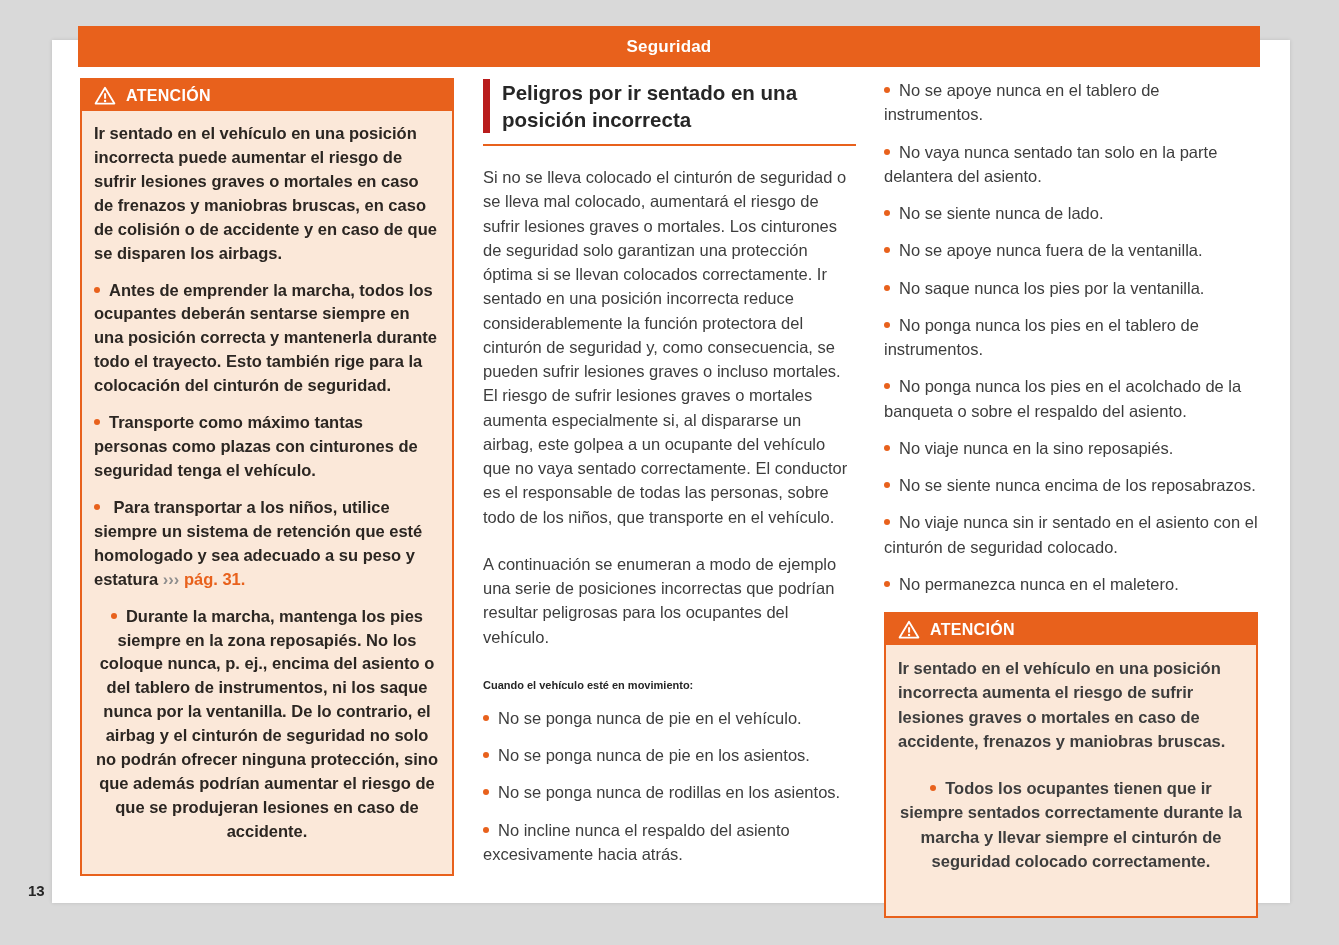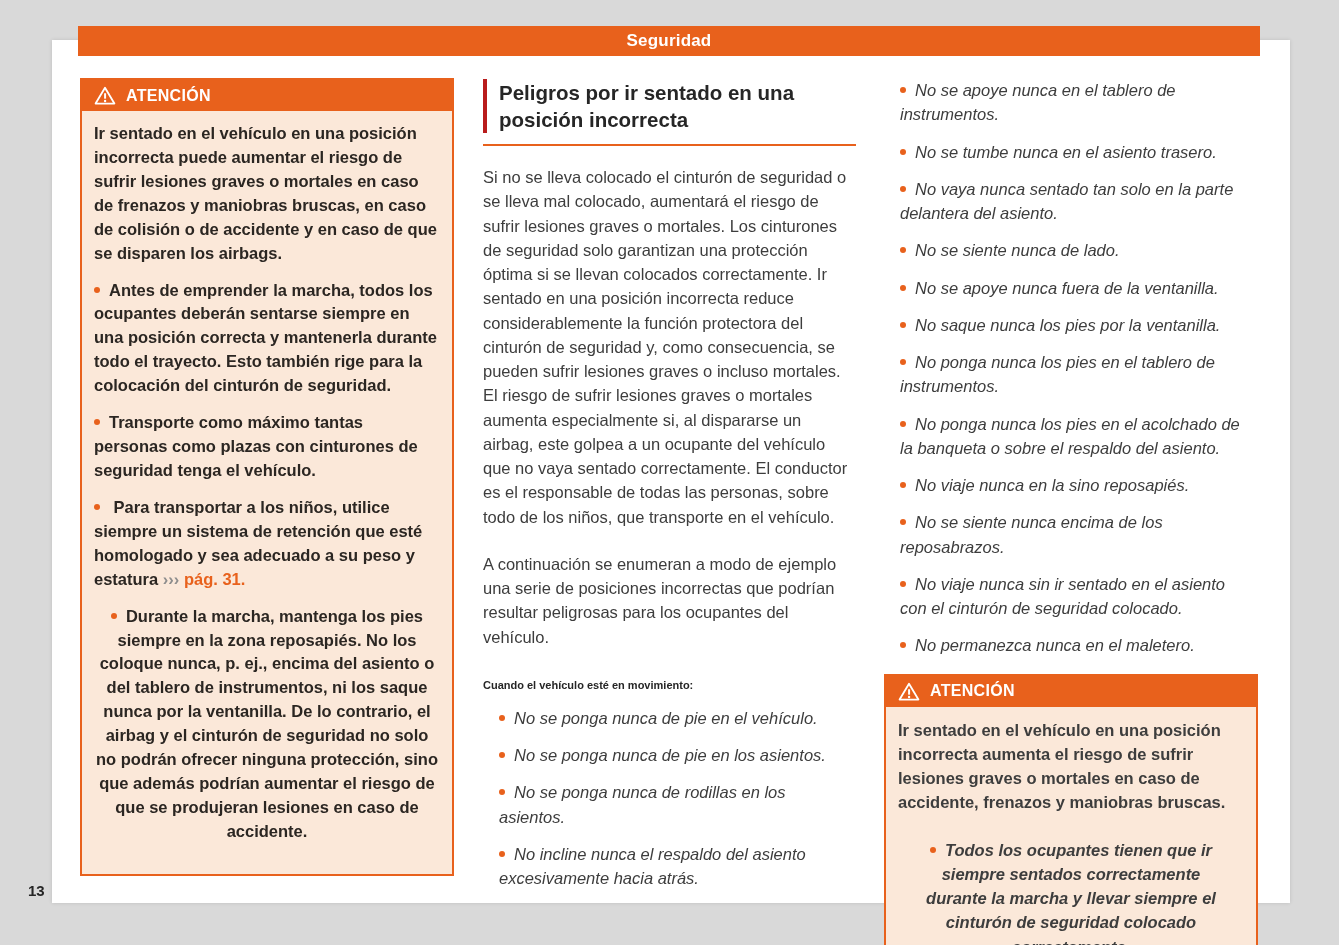--- a/index.html
+++ b/index.html
@@ -11,21 +11,21 @@
     overflow:hidden;
   }
   .page{
     position:absolute;left:52px;top:40px;
     width:1238px;height:863px;
     background:#ffffff;
     box-shadow:0 0 4px rgba(0,0,0,0.12);
   }
   .title-bar{
     position:absolute;left:26px;top:-14px;
-    width:1182px;height:30px;
+    width:1182px;height:41px;
     background:#e8611c;color:#ffffff;
     display:flex;align-items:center;justify-content:center;
     font-size:17px;font-weight:bold;letter-spacing:0.2px;
   }
   .col{position:absolute;top:38px;}
   .col-left{left:28px;width:374px;}
   .col-mid{left:431px;width:373px;}
   .col-right{left:832px;width:374px;}
 
   
@@ -44,29 +44,29 @@
   .warn-body p:last-child{margin-bottom:0;text-align:center;}
 
   
   .b::before{
     content:"";display:inline-block;width:6px;height:6px;border-radius:50%;
     background:#e8611c;margin-right:9px;vertical-align:3px;
   }
 
   
   .section-title{
-    border-left:4px solid #b91c1c;padding-left:12px;
+    border-left:7px solid #b91c1c;padding-left:12px;
     font-size:20.5px;font-weight:bold;color:#262626;line-height:1.32;
     margin:1px 0 11px;
   }
   .section-rule{border:none;border-top:2px solid #e8611c;margin:0 0 19px;}
 
   
   .bodytext p{font-size:16.5px;color:#3d3d3d;line-height:1.47;margin:0 0 23px;}
-  .bodytext p.b{margin:0 16px 13px;font-style:italic;}
+  .bodytext p.b{margin:0 0 13px;}
   .subhead{font-size:11px;font-weight:bold;color:#262626;margin:30px 0 15px;}
 
   .arrows{color:#8d8d8d;}
   .ref{color:#e8611c;cursor:pointer;}
 
   .box-gap{margin-top:16px;}
 
   .page-num{
     position:absolute;left:28px;top:882px;
     font-size:15px;font-weight:bold;color:#262626;
@@ -116,21 +116,20 @@
       <p>A continuación se enumeran a modo de ejemplo una serie de posiciones incorrectas que podrían resultar peligrosas para los ocupantes del vehículo.</p>
       <div class="subhead">Cuando el vehículo esté en movimiento:</div>
       <p class="b">No se ponga nunca de pie en el vehículo.</p>
       <p class="b">No se ponga nunca de pie en los asientos.</p>
       <p class="b">No se ponga nunca de rodillas en los asientos.</p>
       <p class="b">No incline nunca el respaldo del asiento excesivamente hacia atrás.</p>
     </div>
 
     <div class="col col-right bodytext">
       <p class="b">No se apoye nunca en el tablero de instrumentos.</p>
-      <p class="b">No se tumbe nunca en el asiento trasero.</p>
       <p class="b">No vaya nunca sentado tan solo en la parte delantera del asiento.</p>
       <p class="b">No se siente nunca de lado.</p>
       <p class="b">No se apoye nunca fuera de la ventanilla.</p>
       <p class="b">No saque nunca los pies por la ventanilla.</p>
       <p class="b">No ponga nunca los pies en el tablero de instrumentos.</p>
       <p class="b">No ponga nunca los pies en el acolchado de la banqueta o sobre el respaldo del asiento.</p>
       <p class="b">No viaje nunca en la sino reposapiés.</p>
       <p class="b">No se siente nunca encima de los reposabrazos.</p>
       <p class="b">No viaje nunca sin ir sentado en el asiento con el cinturón de seguridad colocado.</p>
       <p class="b">No permanezca nunca en el maletero.</p>

